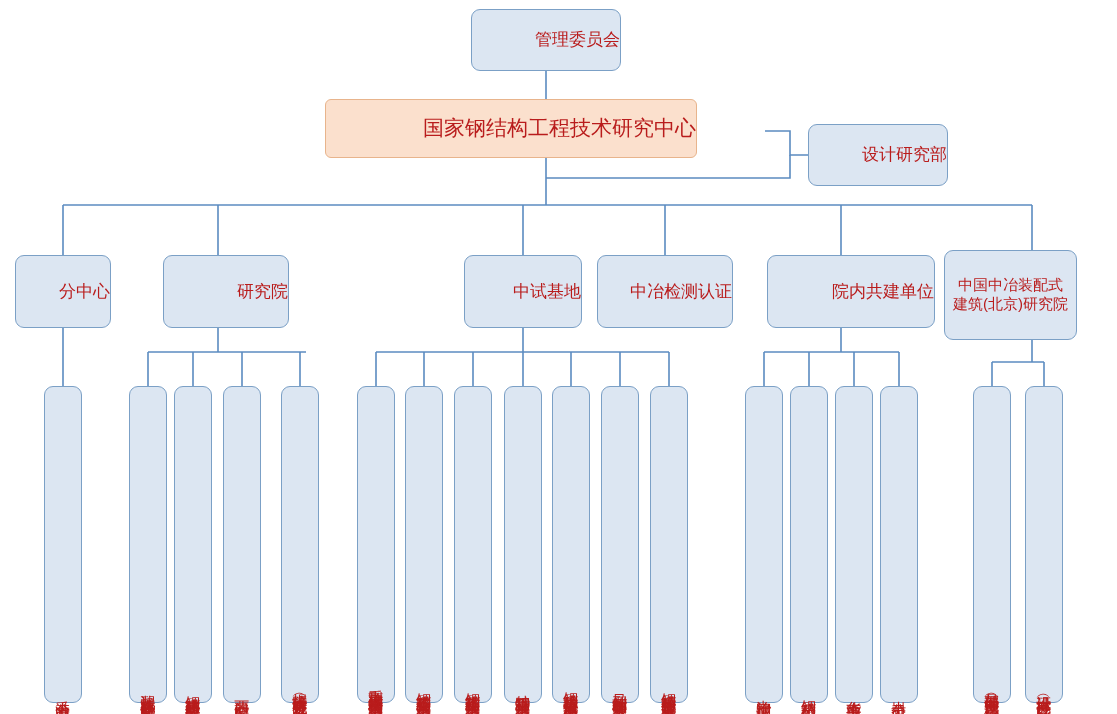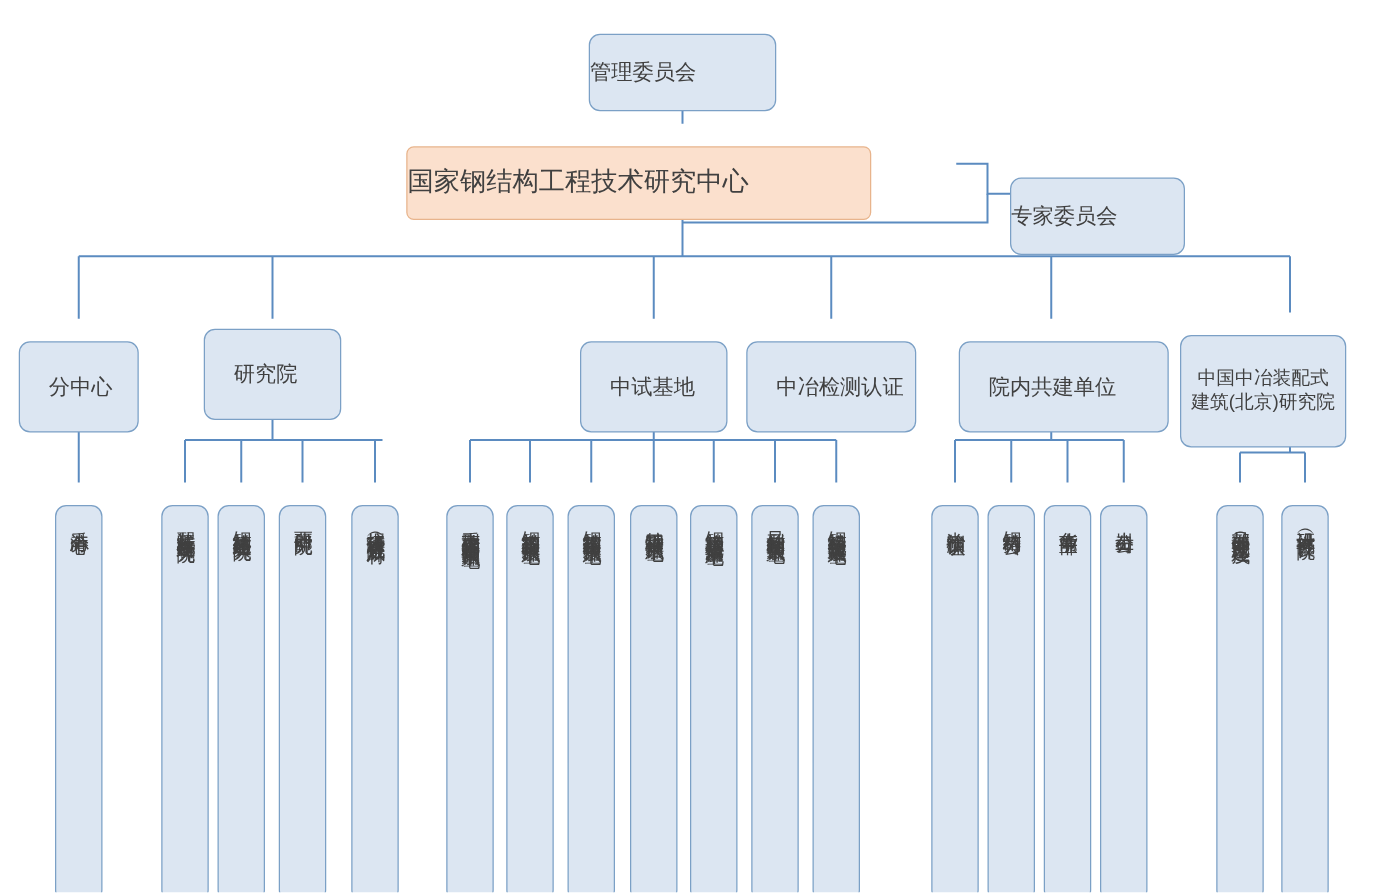--- a/index.html
+++ b/index.html
@@ -27,25 +27,24 @@
     pointer-events: none;
   }
   .node {
     position: absolute;
     box-sizing: border-box;
     border: 1px solid #7ba0c6;
     border-radius: 9px;
     background: #dce6f2;
     display: flex;
     align-items: center;
-    justify-content: flex-start;
+    justify-content: flex-end;
     text-align: center;
     line-height: 1.25;
-    color: #404040;
-    margin-top: 18px;
+    color: #b91c1c;
   }
   .node.root {
     background: #fbe0cd;
     border-color: #e8b48c;
     border-radius: 6px;
     font-size: 21px;
   }
   .node.top {
     font-size: 17px;
   }
@@ -125,28 +124,28 @@
 
   <div class="node top" style="left:471px; top:9px; width:150px; height:62px;">
     <span>管理委员会</span>
   </div>
 
   <div class="node root" style="left:325px; top:99px; width:372px; height:59px;">
     <span>国家钢结构工程技术研究中心</span>
   </div>
 
   <div class="node top" style="left:808px; top:124px; width:140px; height:62px;">
-    <span>专家委员会</span>
+    <span>设计研究部</span>
   </div>
 
   <div class="node mid" style="left:15px; top:255px; width:96px; height:73px;">
     <span>分中心</span>
   </div>
 
-  <div class="node mid" style="left:163px; top:245px; width:110px; height:73px;">
+  <div class="node mid" style="left:163px; top:255px; width:126px; height:73px;">
     <span>研究院</span>
   </div>
 
   <div class="node mid" style="left:464px; top:255px; width:118px; height:73px;">
     <span>中试基地</span>
   </div>
 
   <div class="node mid" style="left:597px; top:255px; width:136px; height:73px;">
     <span>中冶检测认证</span>
   </div>

